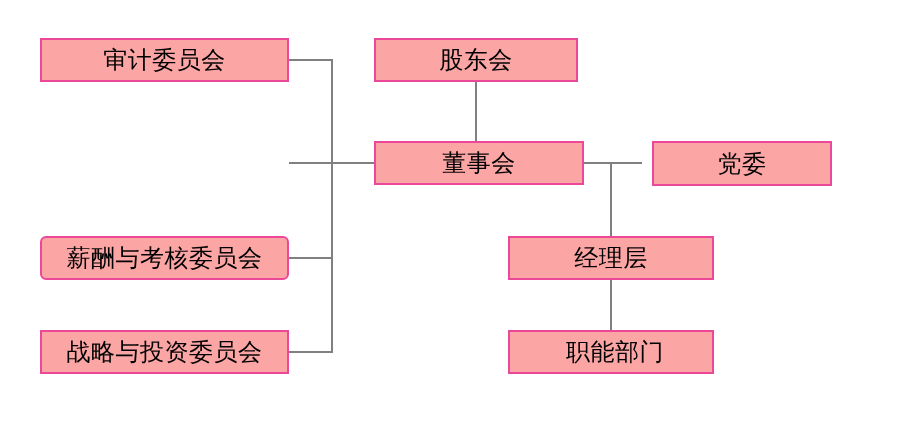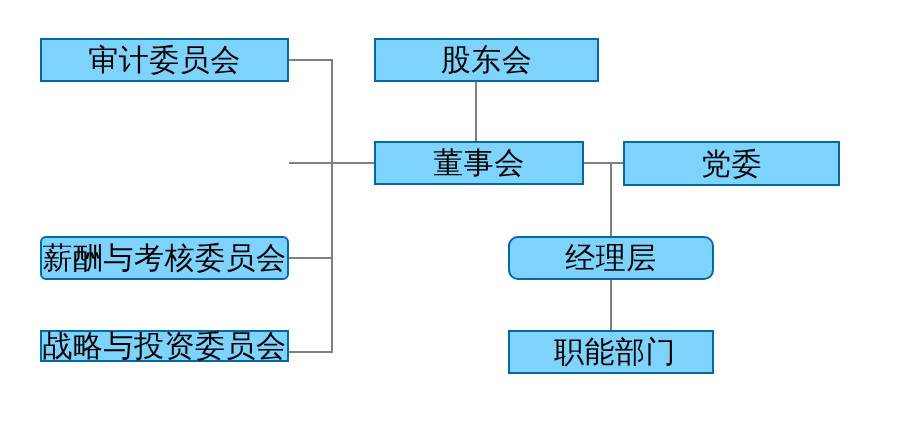--- a/index.html
+++ b/index.html
@@ -13,27 +13,27 @@
   #chart-canvas {
     position: relative;
     width: 908px;
     height: 443px;
     background: #ffffff;
     overflow: hidden;
   }
   .node {
     position: absolute;
     box-sizing: border-box;
-    border: 2px solid #0369a1;
-    background: #7dd3fc;
+    border: 2px solid #ec4899;
+    background: #fca5a5;
     display: flex;
     align-items: center;
     justify-content: center;
     color: #000000;
-    font-size: 30px;
+    font-size: 24px;
     line-height: 1;
     letter-spacing: 0.5px;
     white-space: nowrap;
     z-index: 2;
   }
   .node-label {
     display: block;
   }
   .edge {
     position: absolute;
@@ -67,42 +67,42 @@
   <div class="edge edge-h" style="left:610px; top:162px; width:32px;"></div>
 
   <div class="edge edge-v" style="left:610px; top:162px; height:74px;"></div>
 
   <div class="edge edge-v" style="left:610px; top:280px; height:50px;"></div>
 
   <div class="node" style="left:40px; top:38px; width:249px; height:44px;">
     <span class="node-label">审计委员会</span>
   </div>
 
-  <div class="node" style="left:374px; top:38px; width:225px; height:44px;">
+  <div class="node" style="left:374px; top:38px; width:204px; height:44px;">
     <span class="node-label">股东会</span>
   </div>
 
 
   <div class="node" style="left:374px; top:141px; width:210px; height:44px;justify-content:center;">
     <span class="node-label">董事会</span>
   </div>
 
-  <div class="node" style="left:623px; top:141px; width:217px; height:45px;">
+  <div class="node" style="left:652px; top:141px; width:180px; height:45px;">
     <span class="node-label">党委</span>
   </div>
 
   <div class="node" style="left:40px; top:236px; width:249px; height:44px;border-radius:6px;">
     <span class="node-label">薪酬与考核委员会</span>
   </div>
 
-  <div class="node" style="left:508px; top:236px; width:206px; height:44px;border-radius:10px;">
+  <div class="node" style="left:508px; top:236px; width:206px; height:44px;">
     <span class="node-label">经理层</span>
   </div>
 
-  <div class="node" style="left:40px; top:330px; width:249px; height:32px;">
+  <div class="node" style="left:40px; top:330px; width:249px; height:44px;">
     <span class="node-label">战略与投资委员会</span>
   </div>
 
   <div class="node" style="left:508px; top:330px; width:206px; height:44px;padding-left:8px;">
     <span class="node-label">职能部门</span>
   </div>
 
 </div>
 
 </body></html>

